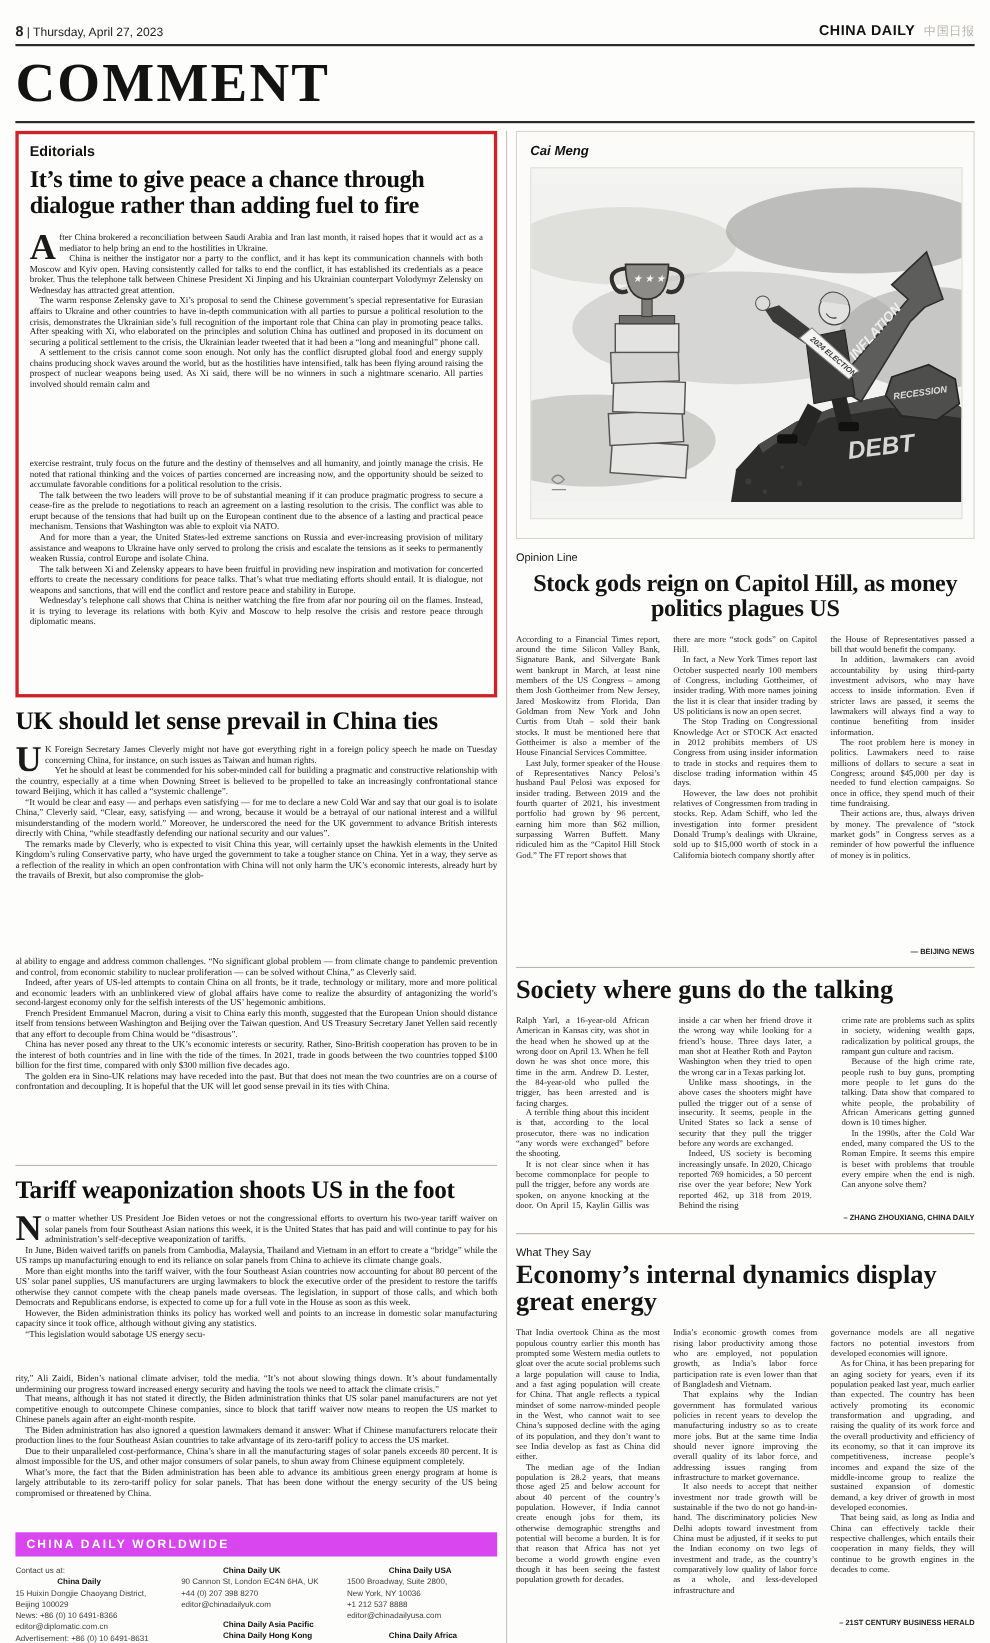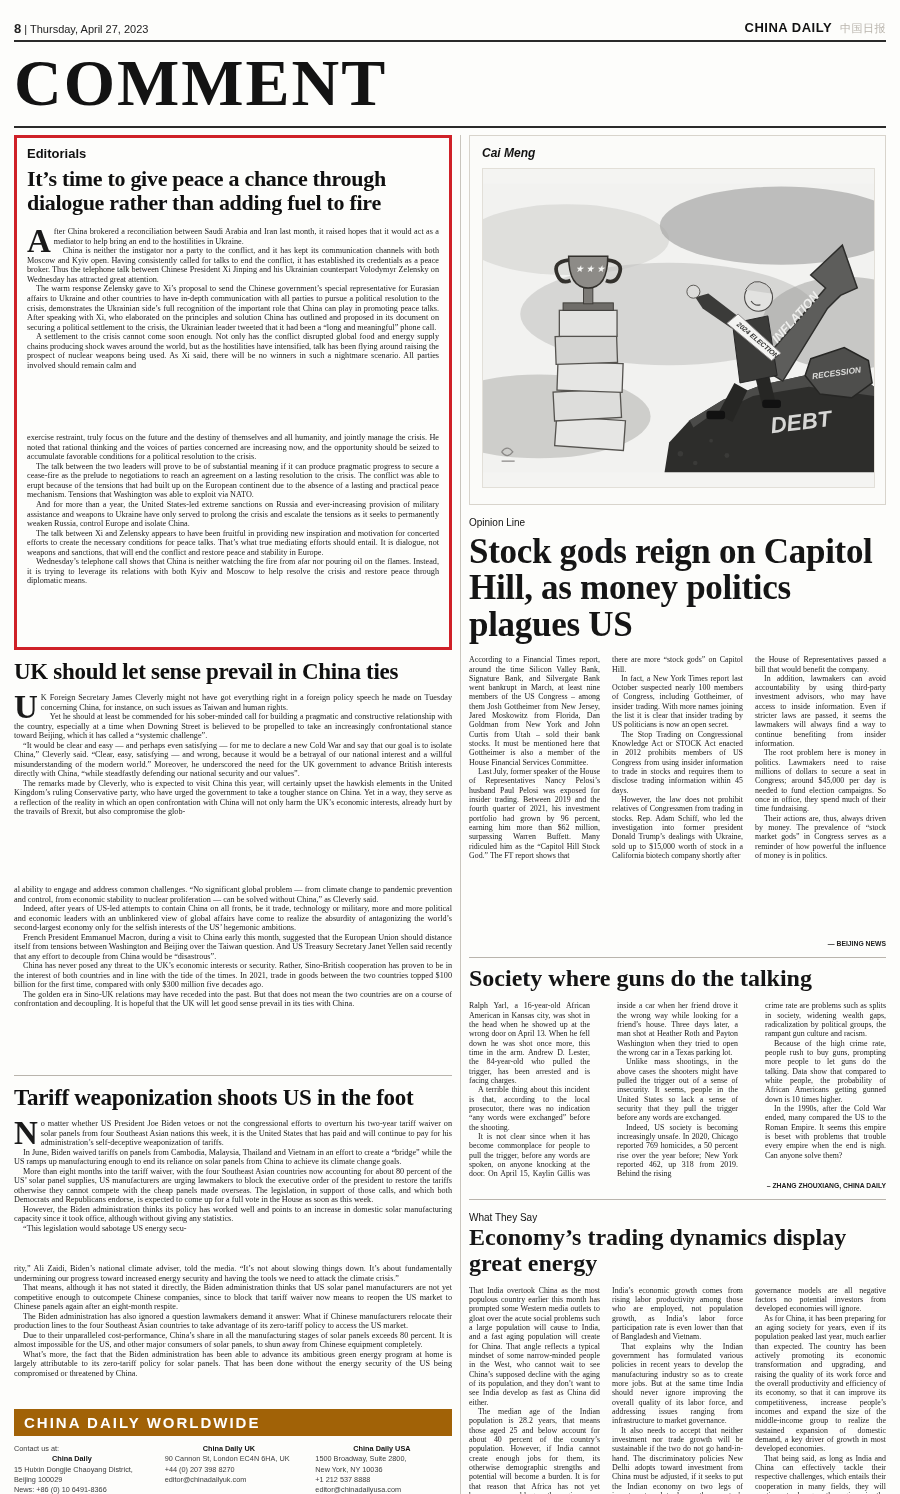--- a/index.html
+++ b/index.html
@@ -4,51 +4,51 @@
 <style>
   html,body{margin:0;padding:0;background:#f3f2ee;}
   body{width:900px;height:1494px;overflow:hidden;font-family:"Liberation Serif",serif;color:#1a1a1a;position:relative;}
   .sheet{width:900px;height:1494px;background:#fdfdfb;box-sizing:border-box;padding:0 14px;}
   
   .topbar{display:flex;justify-content:space-between;align-items:center;padding-top:20px;padding-bottom:4px;border-bottom:2px solid #2a2a2a;font-family:"Liberation Sans",sans-serif;}
   .folio{font-size:11px;color:#222;}
   .folio b{font-size:13px;}
   .brand{font-size:13px;font-weight:bold;letter-spacing:.5px;color:#111;}
   .brand .cn{font-weight:normal;color:#b9b4ac;font-size:11px;margin-left:4px;}
-  .section-title{font-family:"Liberation Serif",serif;font-weight:bold;font-size:66px;letter-spacing:2px;color:#131313;line-height:1;padding:8px 0 10px 0;border-bottom:2px solid #2a2a2a;}
+  .section-title{font-family:"Liberation Serif",serif;font-weight:bold;font-size:50px;letter-spacing:2px;color:#131313;line-height:1;padding:8px 0 10px 0;border-bottom:2px solid #2a2a2a;}
   
   .mainrow{display:flex;margin-top:7px;}
   .leftcol{width:438px;flex:none;}
   .vdiv{width:1px;background:#c9c5bd;margin:0 8px;flex:none;}
   .rightcol{flex:1;min-width:0;}
   
   .edbox{border:3px solid #cf2128;padding:8px 10px 6px 10px;box-sizing:border-box;height:515px;overflow:hidden;}
   .kicker{font-family:"Liberation Sans",sans-serif;font-weight:bold;font-size:13px;color:#111;margin:0 0 6px 0;}
   .headline-xl{font-weight:bold;font-size:22px;line-height:1.1;letter-spacing:-0.3px;margin:2px 0 12px 0;color:#101010;}
   .headline-lg{font-weight:bold;font-size:23px;line-height:1.05;letter-spacing:-0.3px;margin:10px 0 9px 0;color:#101010;}
-  .headline-serif{font-weight:bold;font-size:35px;line-height:1.04;letter-spacing:-0.3px;margin:6px 0 12px 0;color:#151515;}
+  .headline-serif{font-weight:bold;font-size:22px;line-height:1.04;letter-spacing:-0.3px;margin:6px 0 12px 0;color:#151515;text-align:center;}
   .headline-md{font-weight:bold;font-size:24px;line-height:1.05;margin:8px 0 10px 0;color:#151515;}
   
   .cols{display:flex;gap:12px;overflow:hidden;}
   .cols .c{flex:1;min-width:0;overflow:hidden;text-align:justify;}
   .body-l{font-size:8.2px;line-height:1.16;flex-direction:column;}
   .body-r{font-size:7.9px;line-height:1.18;}
   .cols .c p{margin:0;text-indent:9px;}
   .cols .c p:first-child{text-indent:0;}
   .dropcap > p:first-child::first-letter{float:left;font-size:33px;line-height:.82;font-weight:bold;padding:1px 3px 0 0;}
   .credit{font-family:"Liberation Sans",sans-serif;font-weight:bold;font-size:6.8px;text-align:right;margin-top:3px;color:#222;}
   .hr{border:none;border-top:1px solid #b9b4ac;margin:10px 0 0 0;}
   
   .cartoonbox{border:1px solid #d8d4cc;background:#fbfbf9;padding:10px 12px 12px 12px;box-sizing:border-box;font-style:italic;}
   .artist{font-family:"Liberation Sans",sans-serif;font-weight:bold;font-size:12px;margin:0 0 8px 0;color:#111;}
   .cartoon-frame{border:1px solid #e2dfd8;background:#f4f4f2;}
   
   .minilabel{font-family:"Liberation Sans",sans-serif;font-weight:normal;font-size:10px;color:#111;margin:12px 0 2px 0;}
   
-  .banner{background:#a16207;color:#fff;font-family:"Liberation Sans",sans-serif;font-weight:bold;font-size:15px;letter-spacing:2px;padding:5px 10px;margin-top:12px;}
+  .banner{background:#d946ef;color:#fff;font-family:"Liberation Sans",sans-serif;font-weight:bold;font-size:11px;letter-spacing:2px;padding:5px 10px;margin-top:12px;}
   .contacts{display:flex;gap:14px;font-family:"Liberation Sans",sans-serif;font-size:7.3px;line-height:1.4;color:#3c3c3c;margin-top:8px;}
   .contacts .ccol{flex:1;min-width:0;}
   .cgroup{margin-bottom:8px;}
   .cgroup .gt{font-weight:bold;color:#111;margin:0;padding-left:38px;}
   .contacts p{margin:0;}
   .contact-label{margin:0 0 8px 0;}
 </style>
 </head>
 <body>
 
@@ -285,21 +285,21 @@
             <p>crime rate are problems such as splits in society, widening wealth gaps, radicalization by political groups, the rampant gun culture and racism.</p>
             <p>Because of the high crime rate, people rush to buy guns, prompting more people to let guns do the talking. Data show that compared to white people, the probability of African Americans getting gunned down is 10 times higher.</p>
             <p>In the 1990s, after the Cold War ended, many compared the US to the Roman Empire. It seems this empire is beset with problems that trouble every empire when the end is nigh. Can anyone solve them?</p>
           </div>
       </div>
       <div class="credit">– ZHANG ZHOUXIANG, CHINA DAILY</div>
 
       <hr class="hr">
 
       <p class="minilabel">What They Say</p>
-      <h2 class="headline-md" style="margin-top:2px;">Economy’s trading dynamics display great energy</h2>
+      <h2 class="headline-md" style="margin-top:2px;">Economy’s internal dynamics display great energy</h2>
       <div class="cols body-r" style="height:262px;">
         <div class="c">
             <p>That India overtook China as the most populous country earlier this month has prompted some Western media outlets to gloat over the acute social problems such a large population will cause to India, and a fast aging population will create for China. That angle reflects a typical mindset of some narrow-minded people in the West, who cannot wait to see China’s supposed decline with the aging of its population, and they don’t want to see India develop as fast as China did either.</p>
             <p>The median age of the Indian population is 28.2 years, that means those aged 25 and below account for about 40 percent of the country’s population. However, if India cannot create enough jobs for them, its otherwise demographic strengths and potential will become a burden. It is for that reason that Africa has not yet become a world growth engine even though it has been seeing the fastest population growth for decades.</p>
           </div>
         <div class="c">
             <p>India’s economic growth comes from rising labor productivity among those who are employed, not population growth, as India’s labor force participation rate is even lower than that of Bangladesh and Vietnam.</p>
             <p>That explains why the Indian government has formulated various policies in recent years to develop the manufacturing industry so as to create more jobs. But at the same time India should never ignore improving the overall quality of its labor force, and addressing issues ranging from infrastructure to market governance.</p>
             <p>It also needs to accept that neither investment nor trade growth will be sustainable if the two do not go hand-in-hand. The discriminatory policies New Delhi adopts toward investment from China must be adjusted, if it seeks to put the Indian economy on two legs of investment and trade, as the country’s comparatively low quality of labor force as a whole, and less-developed infrastructure and</p>
           </div>

